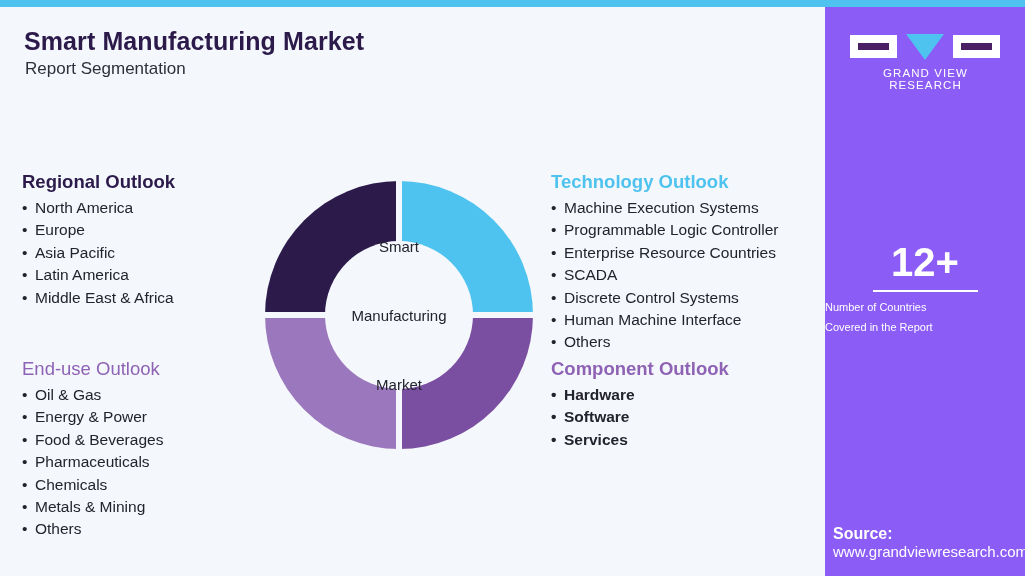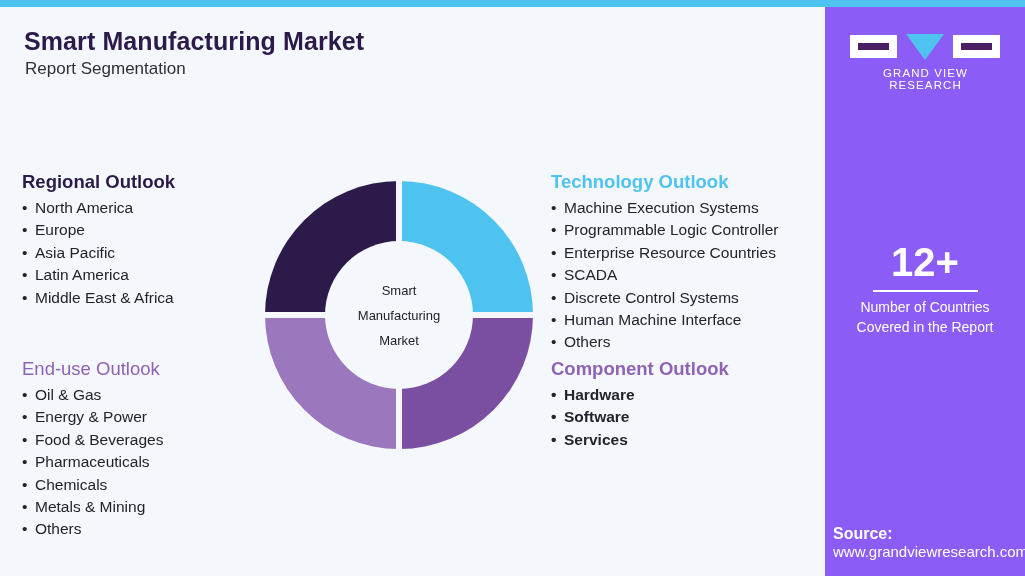--- a/index.html
+++ b/index.html
@@ -133,23 +133,23 @@
     top: 283px;
     width: 105px;
     height: 1.5px;
     background: #ffffff;
   }
   #stat-caption {
     position: absolute;
     left: 0px;
     top: 290px;
     width: 200px;
-    text-align: center;
-    color: #ffffff;
-    font-size: 14px;
+    text-align: left;
+    color: #ffffff;
+    font-size: 11px;
     line-height: 20px;
   }
   #source-label {
     position: absolute;
     left: 8px;
     top: 518px;
     color: #ffffff;
     font-size: 16px;
     font-weight: bold;
   }
@@ -207,25 +207,26 @@
   #donut-center-text {
     position: absolute;
     left: 0;
     top: 0;
     width: 288px;
     height: 288px;
     display: flex;
     flex-direction: column;
     align-items: center;
     justify-content: center;
-    font-size: 13px;
+    font-size: 15px;
     color: #23232e;
     line-height: 25px;
     text-align: center;
     pointer-events: none;
+    gap: 44px;
   }
 </style>
 </head>
 <body>
 
 <div id="page">
 
   <div id="top-bar"></div>
 
   <div id="left-area">

